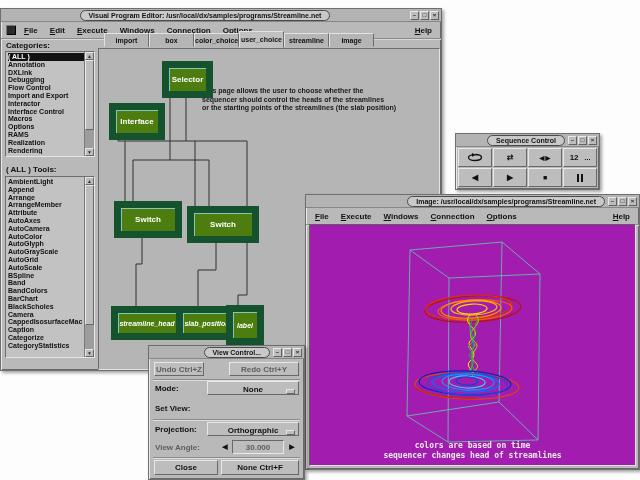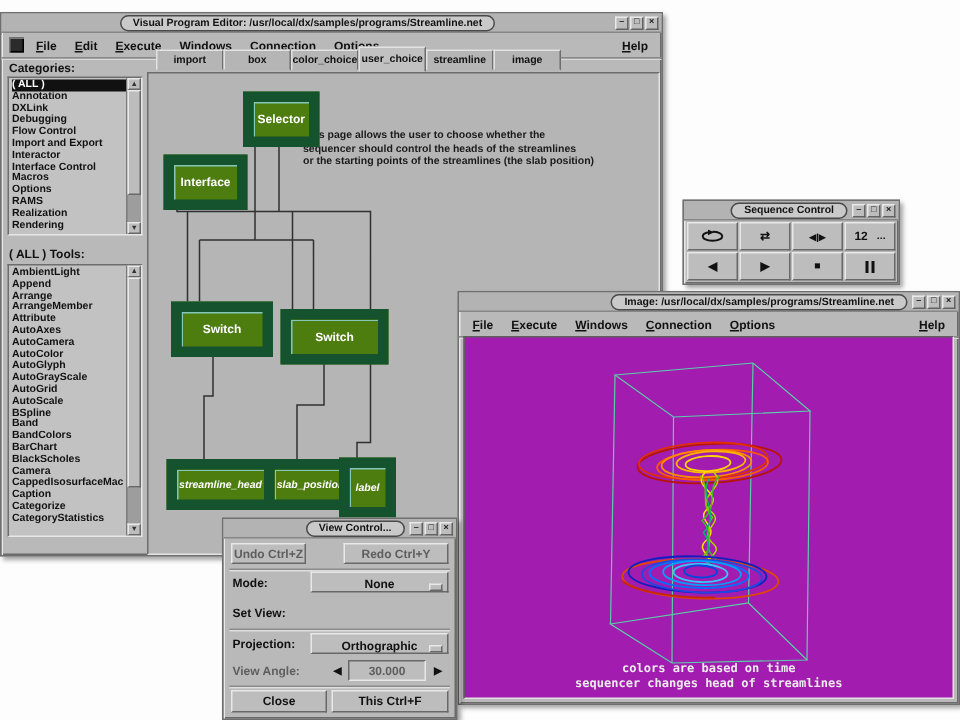--- a/index.html
+++ b/index.html
@@ -330,16 +330,16 @@
     <div class="vcbtn" style="left:70px;top:94px;width:12px;height:14px;font-size:7px;">
       <span>◀</span>
     </div>
     <div class="bev sunken vcbtn dim" style="left:83px;top:94px;width:52px;height:14px;">30.000</div>
     <div class="vcbtn" style="left:137px;top:94px;width:12px;height:14px;font-size:7px;">
       <span>▶</span>
     </div>
     <div class="sep" style="top:111px;"></div>
 
     <div class="bev vcbtn" style="left:5px;top:114px;width:64px;height:15px;">Close</div>
-    <div class="bev vcbtn" style="left:72px;top:114px;width:78px;height:15px;">This Ctrl+F</div>
+    <div class="bev vcbtn" style="left:72px;top:114px;width:78px;height:15px;">None Ctrl+F</div>
   </div>
 
 </div>
 
 </body></html>

